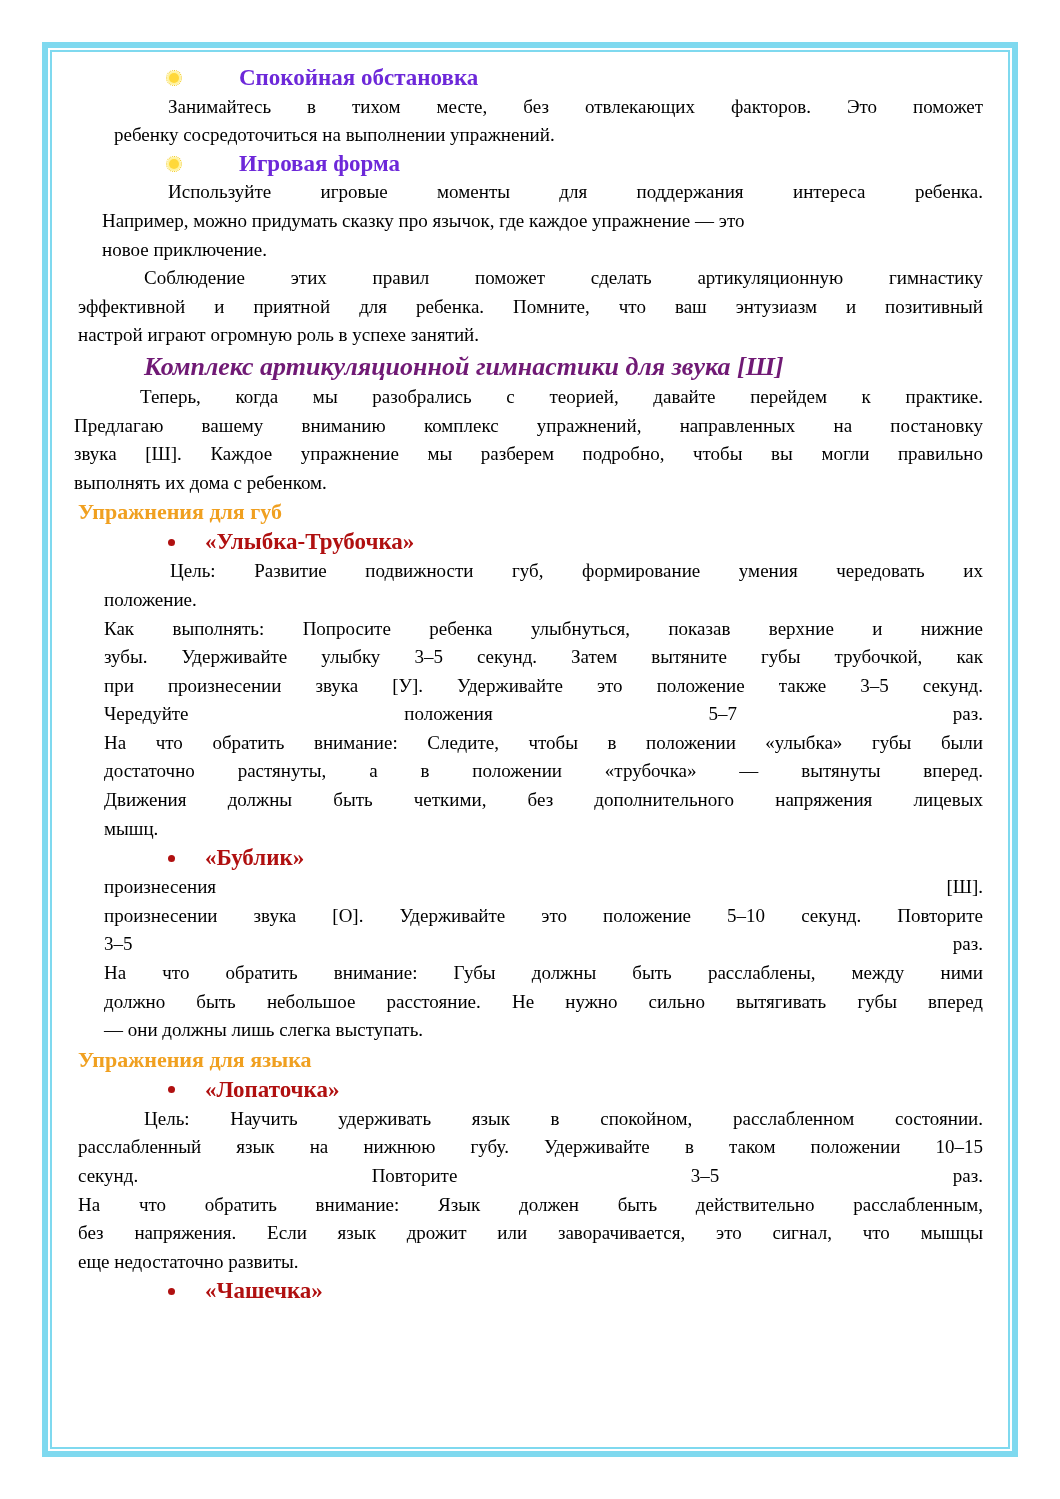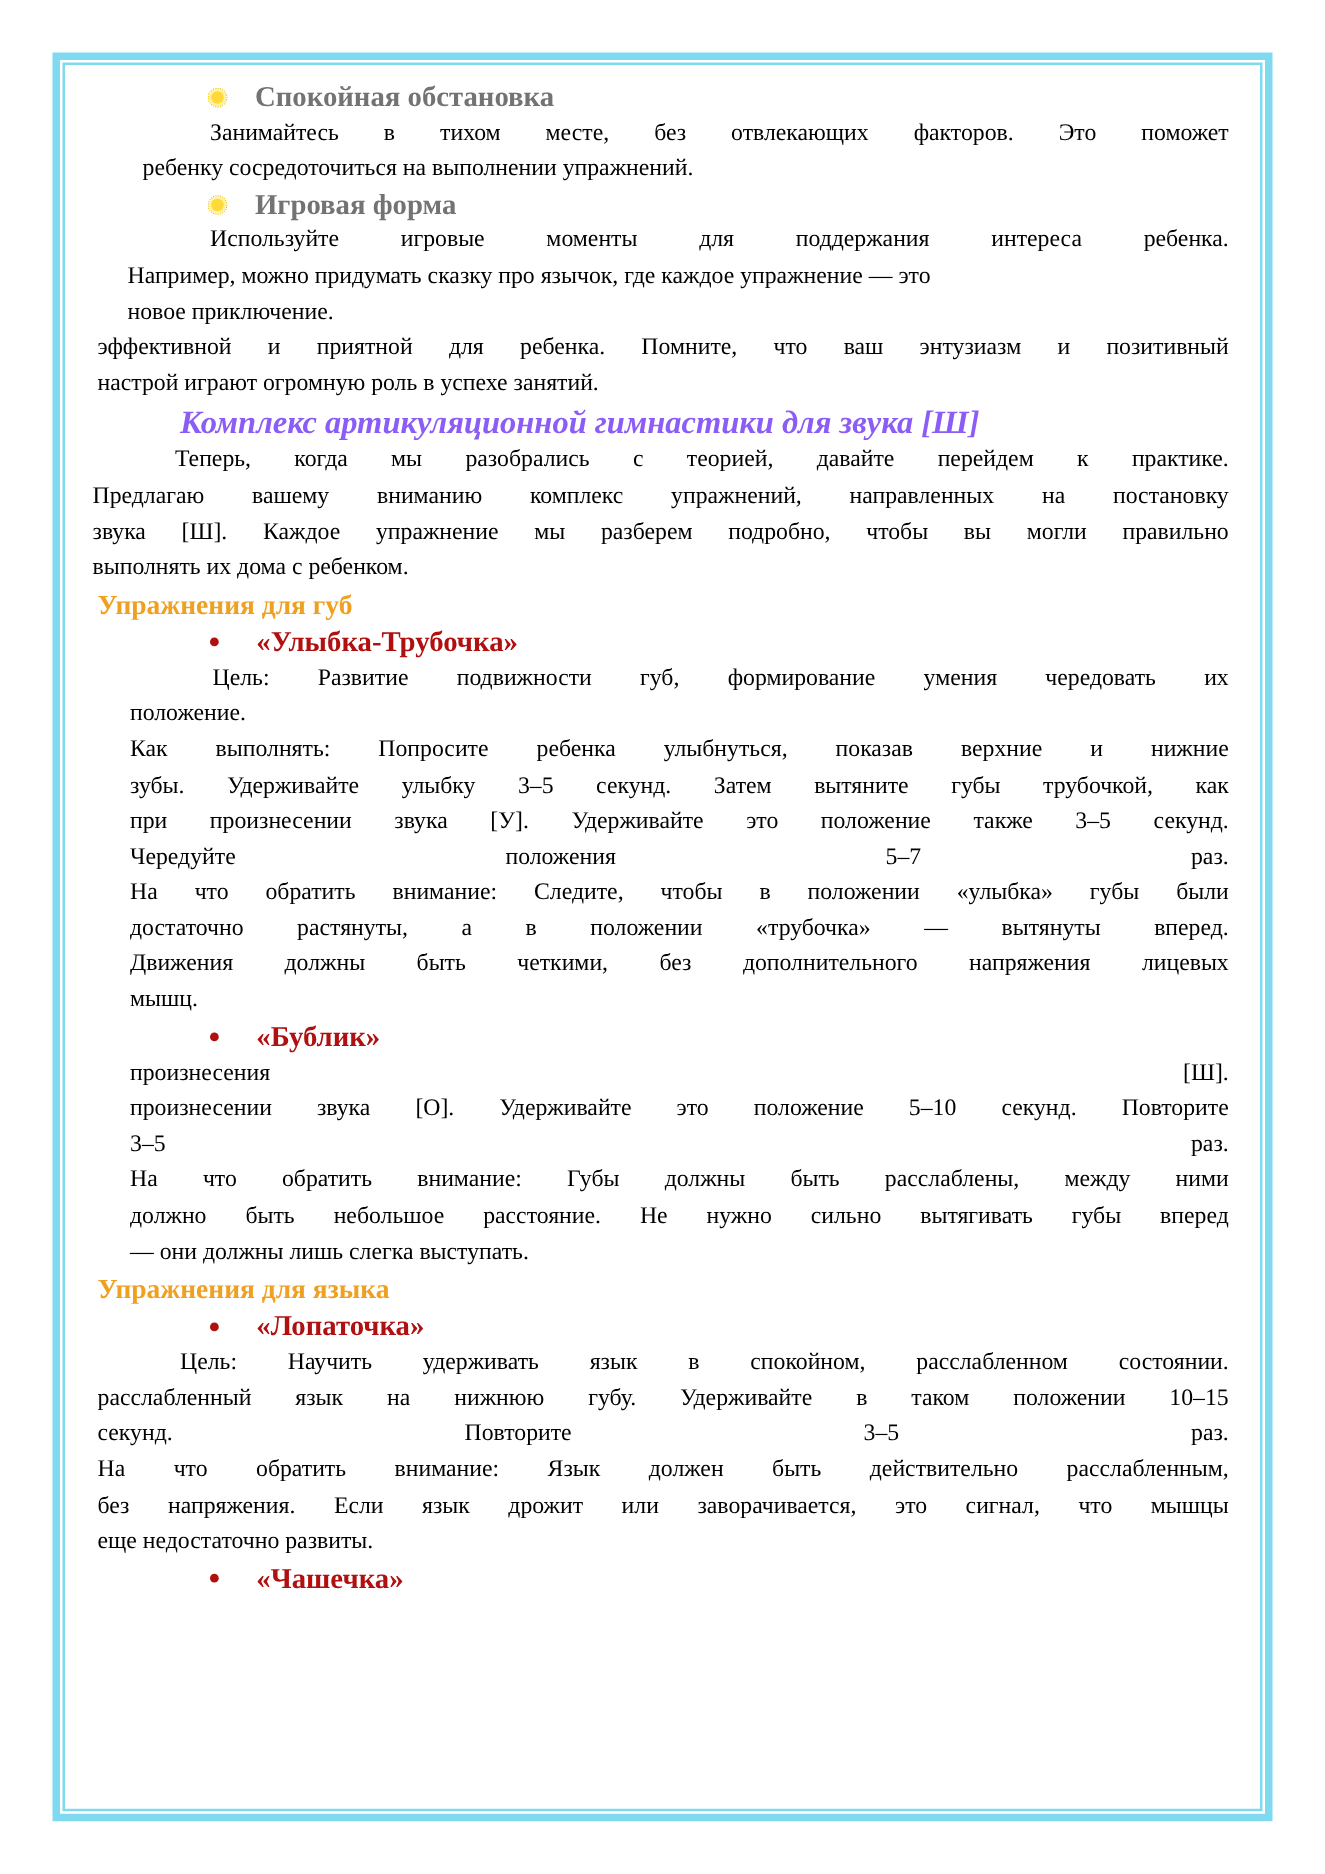--- a/index.html
+++ b/index.html
@@ -6,25 +6,25 @@
   body { width:1060px; height:1499px; position:relative; overflow:hidden;
          font-family:"Liberation Serif", serif; color:#000; }
   .frame-outer { position:absolute; left:42px; top:42px; width:976px; height:1415px;
                  border:6px solid #7fd9ef; box-sizing:border-box; }
   .frame-inner { position:absolute; left:50px; top:50px; width:960px; height:1399px;
                  border:2px solid #7fd9ef; box-sizing:border-box; }
   .content { position:absolute; left:78px; top:64px; width:905px; }
   .line { font-size:19px; line-height:28.6px; text-align:justify; text-align-last:left; white-space:normal; }
   .justify-full { text-align-last:justify; }
   .indent { text-indent:66px; }
-  .sun-head { font-size:23px; line-height:28.6px; font-weight:bold; color:#737373; padding-left:88px; display:flex; align-items:center; }
+  .sun-head { font-size:23px; line-height:28.6px; font-weight:bold; color:#6d28d9; padding-left:88px; display:flex; align-items:center;gap:35px; }
   .sun { width:16px; height:16px; display:inline-block; margin-right:22px; position:relative; }
   .sun::before { content:""; position:absolute; left:3px; top:3px; width:10px; height:10px; border-radius:50%; background:#ffd83a; box-shadow:0 0 0 2px #fff3a0; }
   .sun::after { content:""; position:absolute; left:0; top:0; width:16px; height:16px; border-radius:50%; border:1px dotted #f1c400; box-sizing:border-box; }
-  .main-title { font-size:26px; line-height:33px; font-weight:bold; font-style:italic; color:#8b5cf6; padding-left:66px; }
+  .main-title { font-size:26px; line-height:33px; font-weight:bold; font-style:italic; color:#701a75; padding-left:66px; }
   .section-title { font-size:22px; line-height:30px; font-weight:bold; color:#f0a020; text-align:left; padding-left:0; }
   .bullet-head { font-size:23px; line-height:30px; font-weight:bold; color:#b01010; padding-left:90px; display:flex; align-items:center; }
   .bullet-dot { width:7px; height:7px; border-radius:50%; background:#b01010; display:inline-block; margin-right:30px; }
   .block-sub { padding-left:26px; }
 </style>
 </head>
 <body>
 
 <div class="frame-outer"></div>
 <div class="frame-inner"></div>
@@ -44,20 +44,21 @@
     <div class="sun-head">
       <span class="sun"></span>
       <span>Игровая форма</span>
     </div>
     <div class="line justify-full" style="padding-left:24px;text-indent:66px;">Используйте игровые моменты для поддержания интереса ребенка.</div>
     <div class="line" style="padding-left:24px;">Например, можно придумать сказку про язычок, где каждое упражнение — это</div>
     <div class="line" style="padding-left:24px;">новое приключение.</div>
   </div>
 
   <div>
+    <div class="line justify-full indent">Соблюдение этих правил поможет сделать артикуляционную гимнастику</div>
     <div class="line justify-full">эффективной и приятной для ребенка. Помните, что ваш энтузиазм и позитивный</div>
     <div class="line">настрой играют огромную роль в успехе занятий.</div>
   </div>
 
   <div class="main-title">Комплекс артикуляционной гимнастики для звука [Ш]</div>
 
   <div style="margin-left:-4px;">
     <div class="line justify-full indent">Теперь, когда мы разобрались с теорией, давайте перейдем к практике.</div>
     <div class="line justify-full">Предлагаю вашему вниманию комплекс упражнений, направленных на постановку</div>
     <div class="line justify-full">звука [Ш]. Каждое упражнение мы разберем подробно, чтобы вы могли правильно</div>

